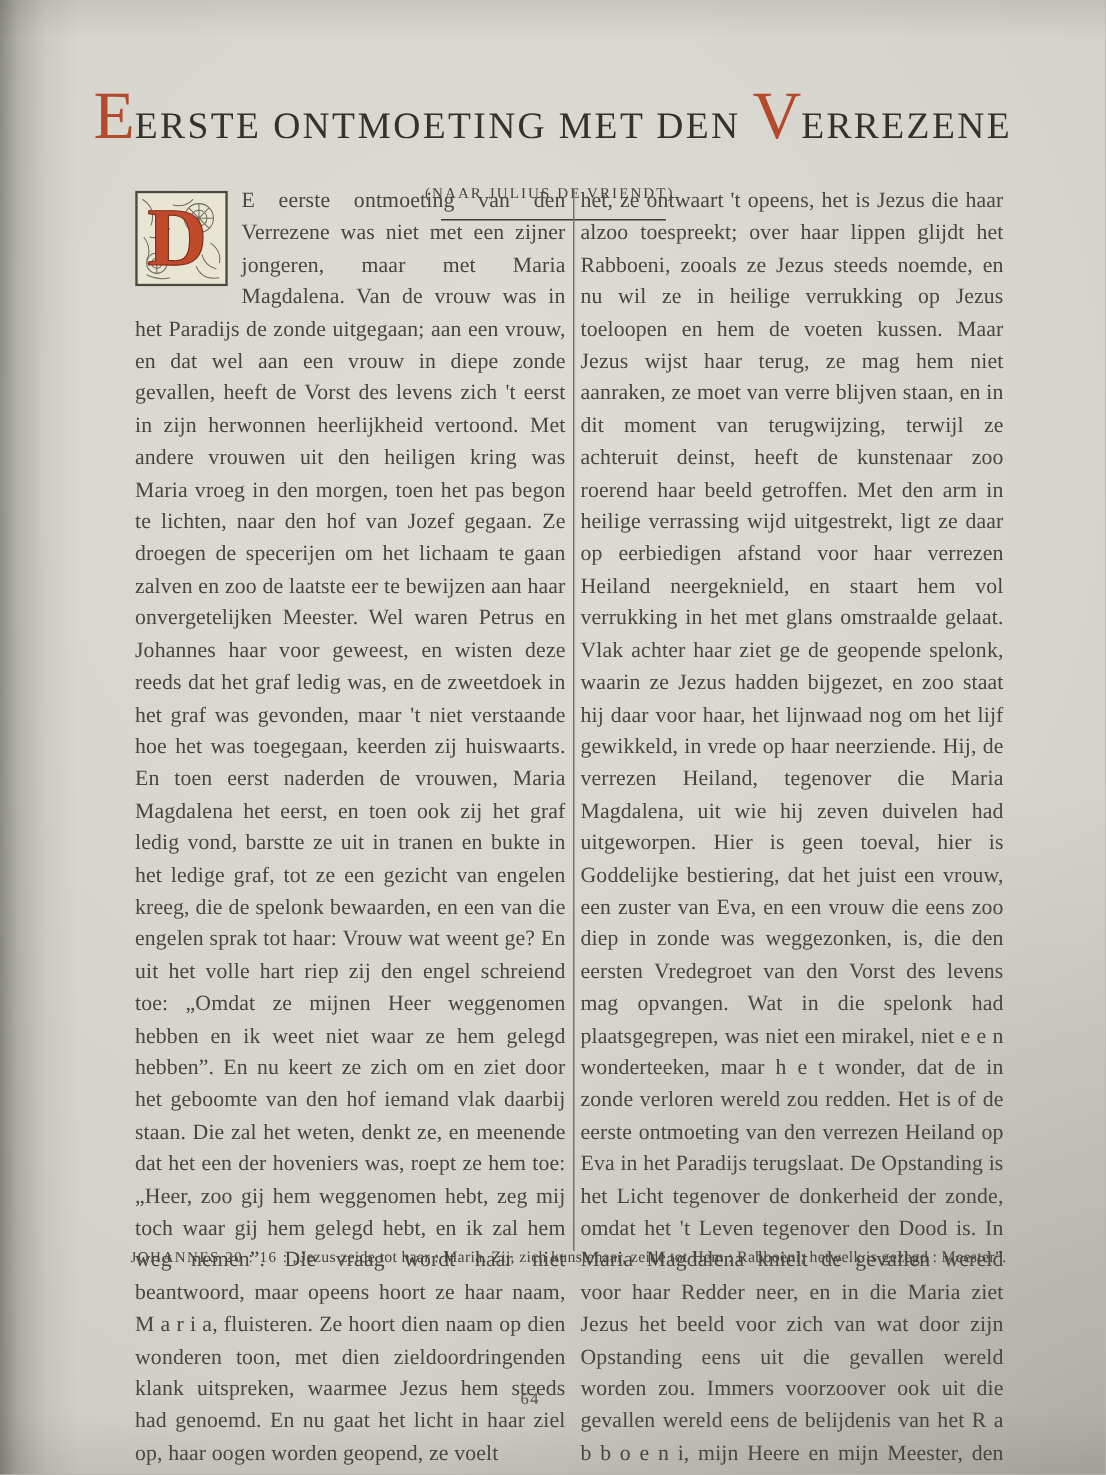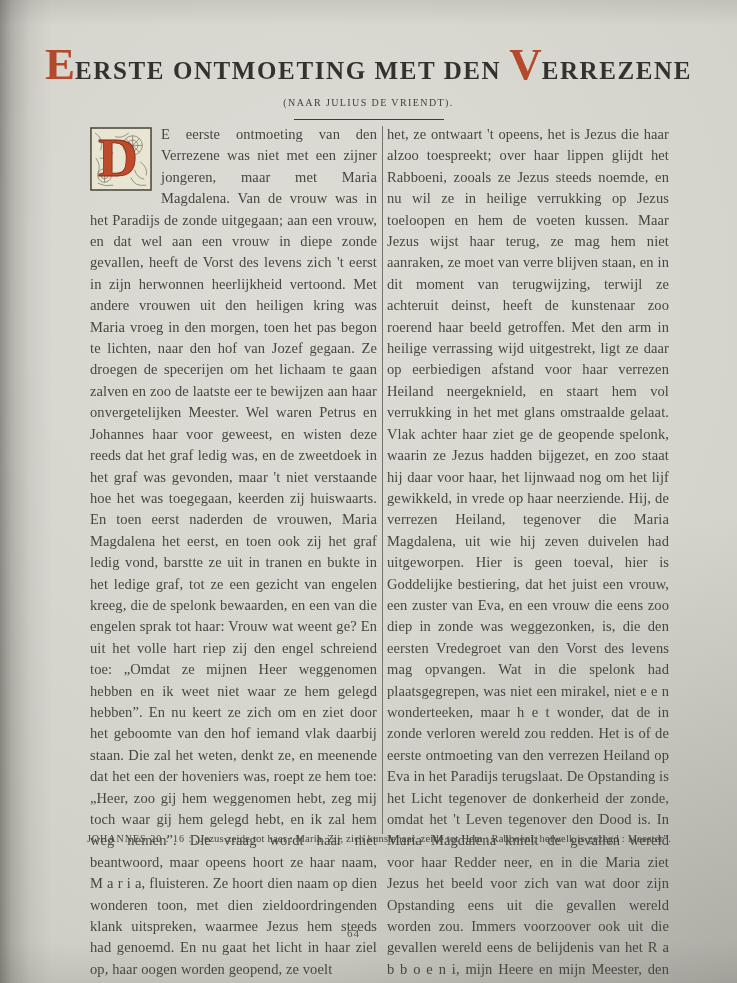--- a/index.html
+++ b/index.html
@@ -13,21 +13,21 @@
     background:
       radial-gradient(circle at 100% 100%, rgba(45,45,40,0.20) 0%, rgba(45,45,40,0.0) 38%),
       radial-gradient(ellipse 140% 120% at 42% 30%, rgba(255,255,255,0.20) 0%, rgba(255,255,255,0) 48%, rgba(40,40,34,0.10) 100%),
       linear-gradient(90deg, rgba(62,62,56,0.52) 0px, rgba(62,62,56,0.26) 12px, rgba(62,62,56,0.08) 30px, rgba(62,62,56,0) 52px),
       linear-gradient(180deg, rgba(62,62,56,0.12) 0px, rgba(62,62,56,0) 26px),
       linear-gradient(0deg, rgba(62,62,56,0.10) 0px, rgba(62,62,56,0) 42px),
       #d4d3cb;
   }
   .header{position:absolute;top:38px;left:0;width:737px;text-align:center;color:#33322c;}
   h1.title{
-    margin:3px;font-weight:bold;font-size:25px;letter-spacing:1.6px;
+    margin:16px;font-weight:normal;font-size:25px;letter-spacing:1.6px;
     line-height:46px;white-space:nowrap;color:#33322c;
   }
   h1.title .cap{font-size:45px;letter-spacing:0;color:#b5492c;}
   .subtitle{
     margin-top:1px;font-size:10px;letter-spacing:1.4px;color:#43423b;
   }
   .title-rule{
     width:150px;height:0;border-top:1.3px solid #3c3b34;
     margin:11px auto 0 auto;
   }

